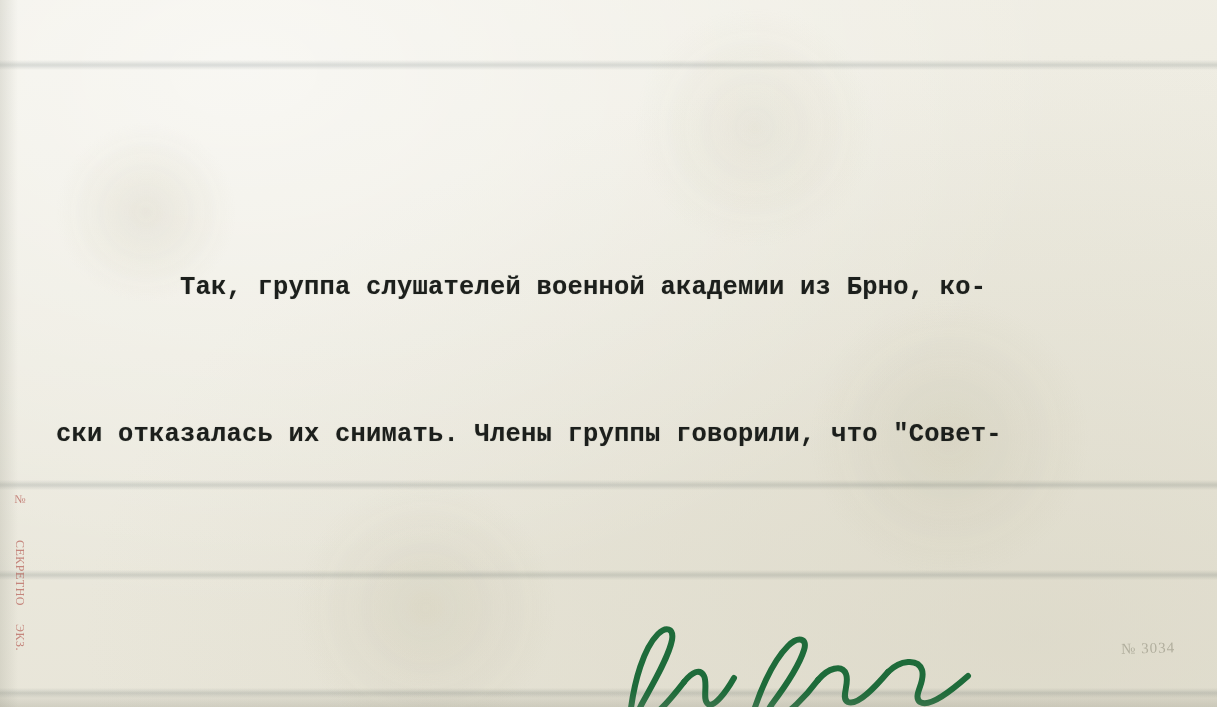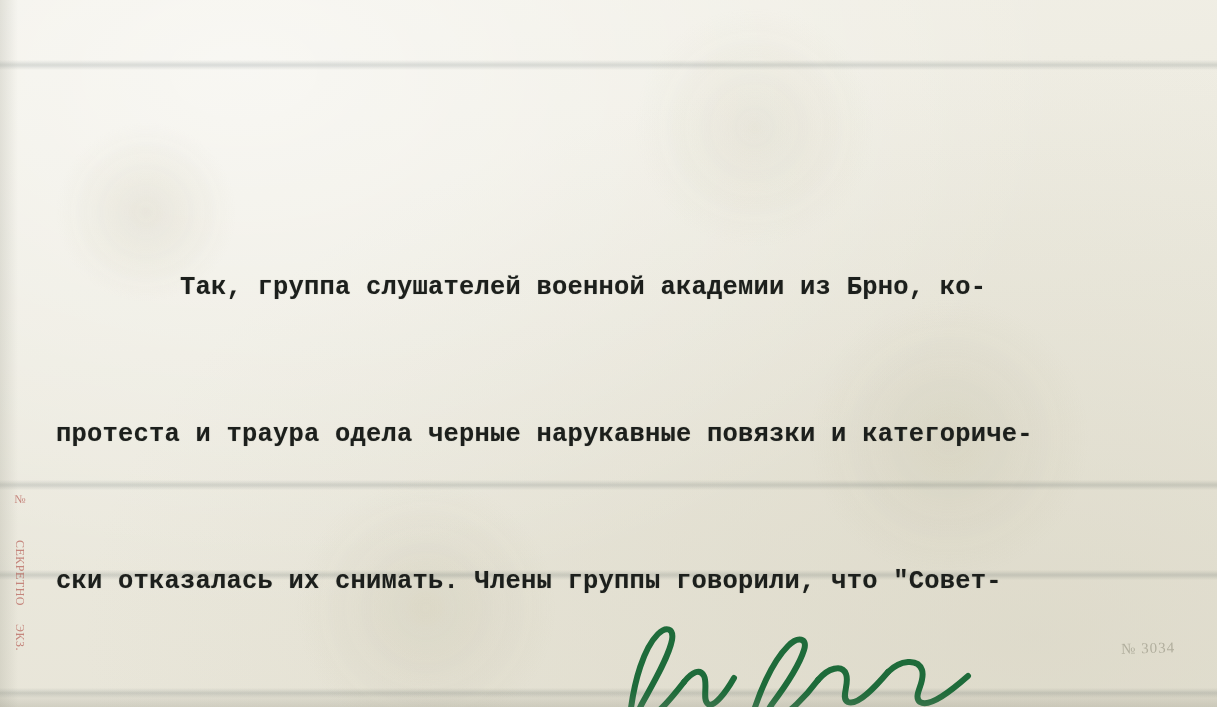--- a/index.html
+++ b/index.html
@@ -144,21 +144,20 @@
   <div class="band b1"></div>
   <div class="band b2"></div>
   <div class="band b3"></div>
   <div class="band b4"></div>
   <div class="edge-left"></div>
 
   <div id="typed">
 
     <div class="para">
       <span class="line">        Так, группа слушателей военной академии из Брно, ко-</span>
-      <span class="line">протеста и траура одела черные нарукавные повязки и категориче-</span>
       <span class="line">ски отказалась их снимать. Члены группы говорили, что "Совет-</span>
       
       
       
       
     </div>
 
     
 
     

